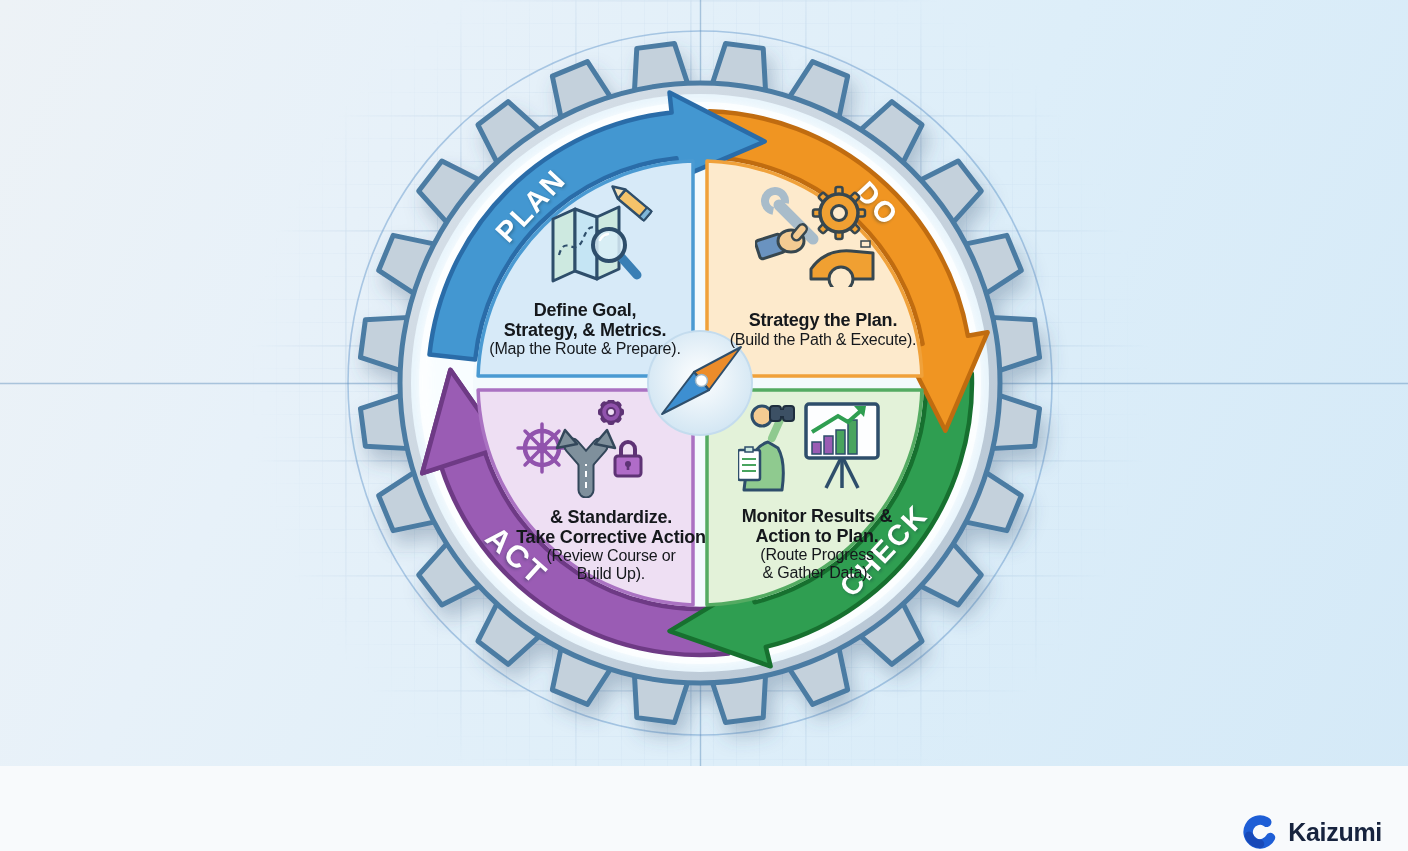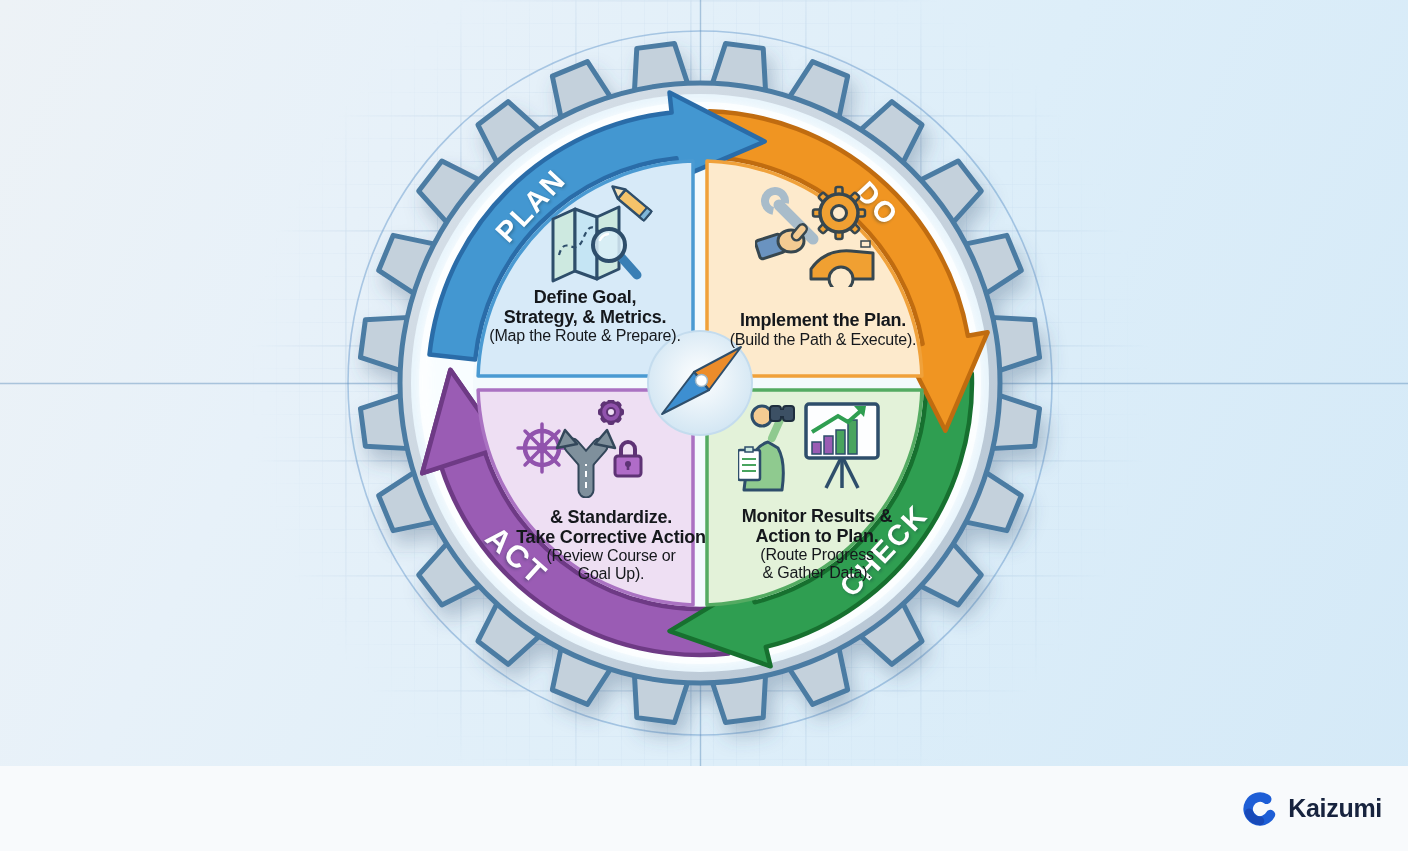--- a/index.html
+++ b/index.html
@@ -28,21 +28,21 @@
     text-shadow:0 2px 3px rgba(20,50,60,.35);
     white-space:nowrap;
   }
   .q-text{position:absolute;text-align:center;color:#15181c;}
   .q-title{font-weight:bold;font-size:18px;line-height:19.5px;letter-spacing:-.2px;}
   .q-sub{font-size:16px;line-height:17.5px;letter-spacing:-.2px;}
   .q-icon{position:absolute;}
 
   .footer{
     position:absolute;left:0;top:766px;width:1408px;height:85px;background:#f8fafc;
-    display:flex;align-items:center;justify-content:flex-end;box-sizing:border-box;padding-right:26px;
+    display:flex;align-items:flex-end;justify-content:flex-end;box-sizing:border-box;padding-right:26px;
   }
   .brand{display:flex;align-items:center;gap:9px;}
   .brand-name{font-weight:bold;font-size:25px;color:#17233e;letter-spacing:-.3px;}
 </style>
 </head>
 <body>
 
 <div class="stage">
 
   <div class="grid"></div>
@@ -257,34 +257,34 @@
         <circle cx="96" cy="12" r="4" fill="#eedff3" stroke="#5e3375" stroke-width="2"></circle>
       </g>
       <g>
         <path d="M106,56 v-7 a7,7 0 0 1 14,0 v7" fill="none" stroke="#5e3375" stroke-width="4"></path>
         <rect x="100" y="56" width="26" height="20" rx="3" fill="#b06cc8" stroke="#5e3375" stroke-width="3"></rect>
         <circle cx="113" cy="64" r="3" fill="#5e3375"></circle>
         <rect x="111.7" y="64" width="2.6" height="6" fill="#5e3375"></rect>
       </g>
     </svg>
 
-    <div class="q-text" style="left:455px;top:288px;width:260px;">
+    <div class="q-text" style="left:455px;top:301px;width:260px;">
       <div class="q-title">
         <div>Define Goal,</div>
         <div>Strategy, &amp; Metrics.</div>
       </div>
       <div class="q-sub">
         <div>(Map the Route &amp; Prepare).</div>
         <div></div>
       </div>
     </div>
 
     <div class="q-text" style="left:692px;top:311px;width:262px;">
       <div class="q-title">
-        <div>Implement the Plan.</div>
+        <div>Strategy the Plan.</div>
         <div></div>
       </div>
       <div class="q-sub">
         <div>(Build the Path &amp; Execute).</div>
         <div></div>
       </div>
     </div>
 
     <div class="q-text" style="left:692px;top:507px;width:250px;">
       <div class="q-title">
@@ -297,21 +297,21 @@
       </div>
     </div>
 
     <div class="q-text" style="left:480px;top:508px;width:262px;">
       <div class="q-title">
         <div>&amp; Standardize.</div>
         <div>Take Corrective Action</div>
       </div>
       <div class="q-sub">
         <div>(Review Course or</div>
-        <div>Goal Up).</div>
+        <div>Build Up).</div>
       </div>
     </div>
   </div>
 
   <div class="footer">
     <div class="brand">
       <svg width="38" height="38" viewBox="0 0 40 40">
         <circle cx="20" cy="20" r="12.5" fill="none" stroke="#1e5ed6" stroke-width="10" stroke-linecap="round" stroke-dasharray="60 18.5" transform="rotate(28 20 20)"></circle>
         <path d="M8.5,24 A12.5,12.5 0 0 0 20,32.5" fill="none" stroke="#1849b8" stroke-width="9" stroke-linecap="round"></path>
       </svg>

